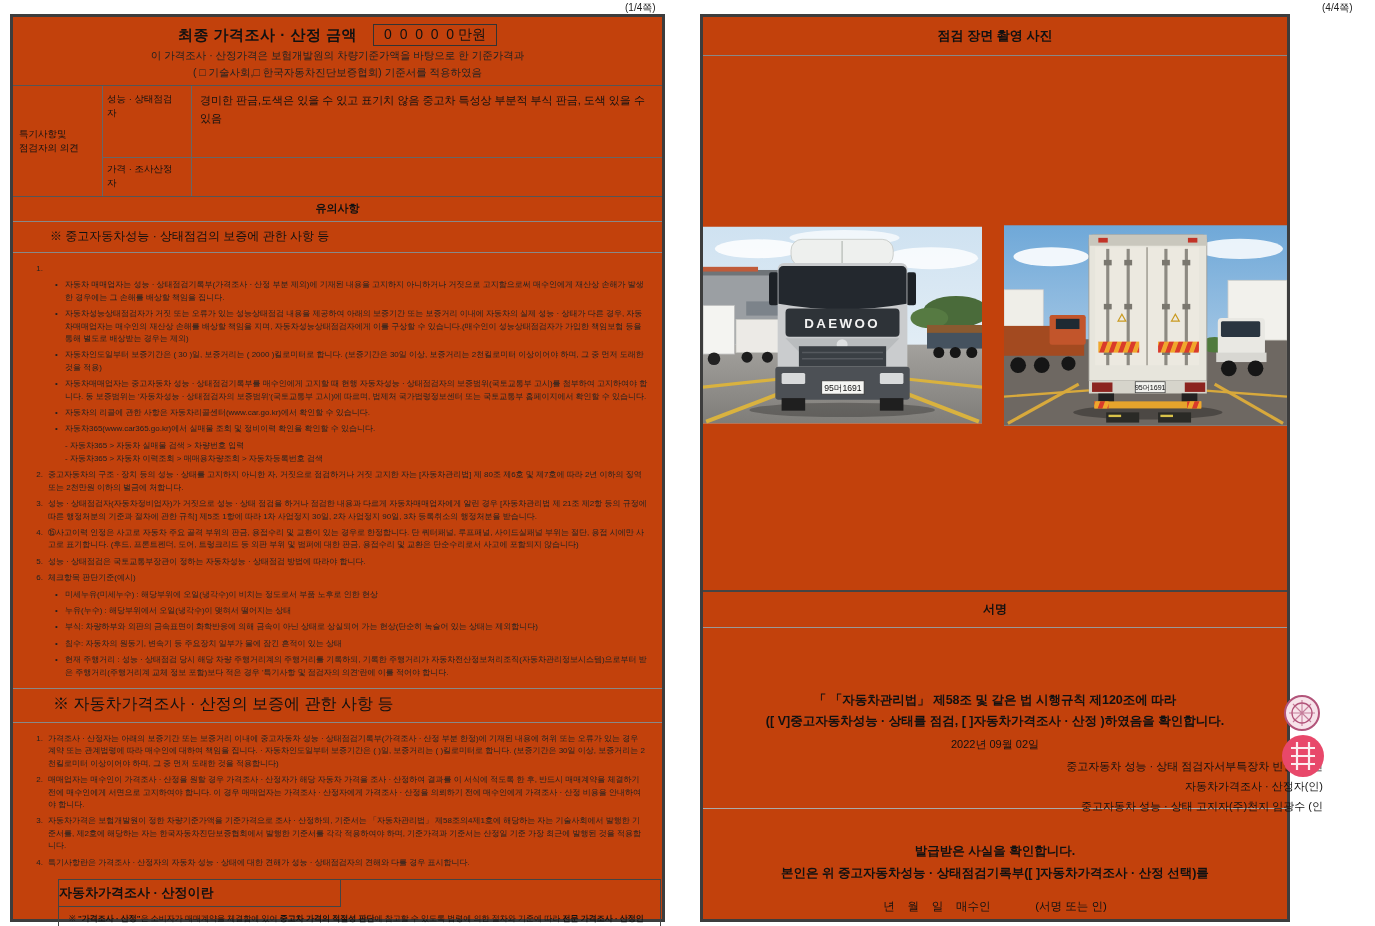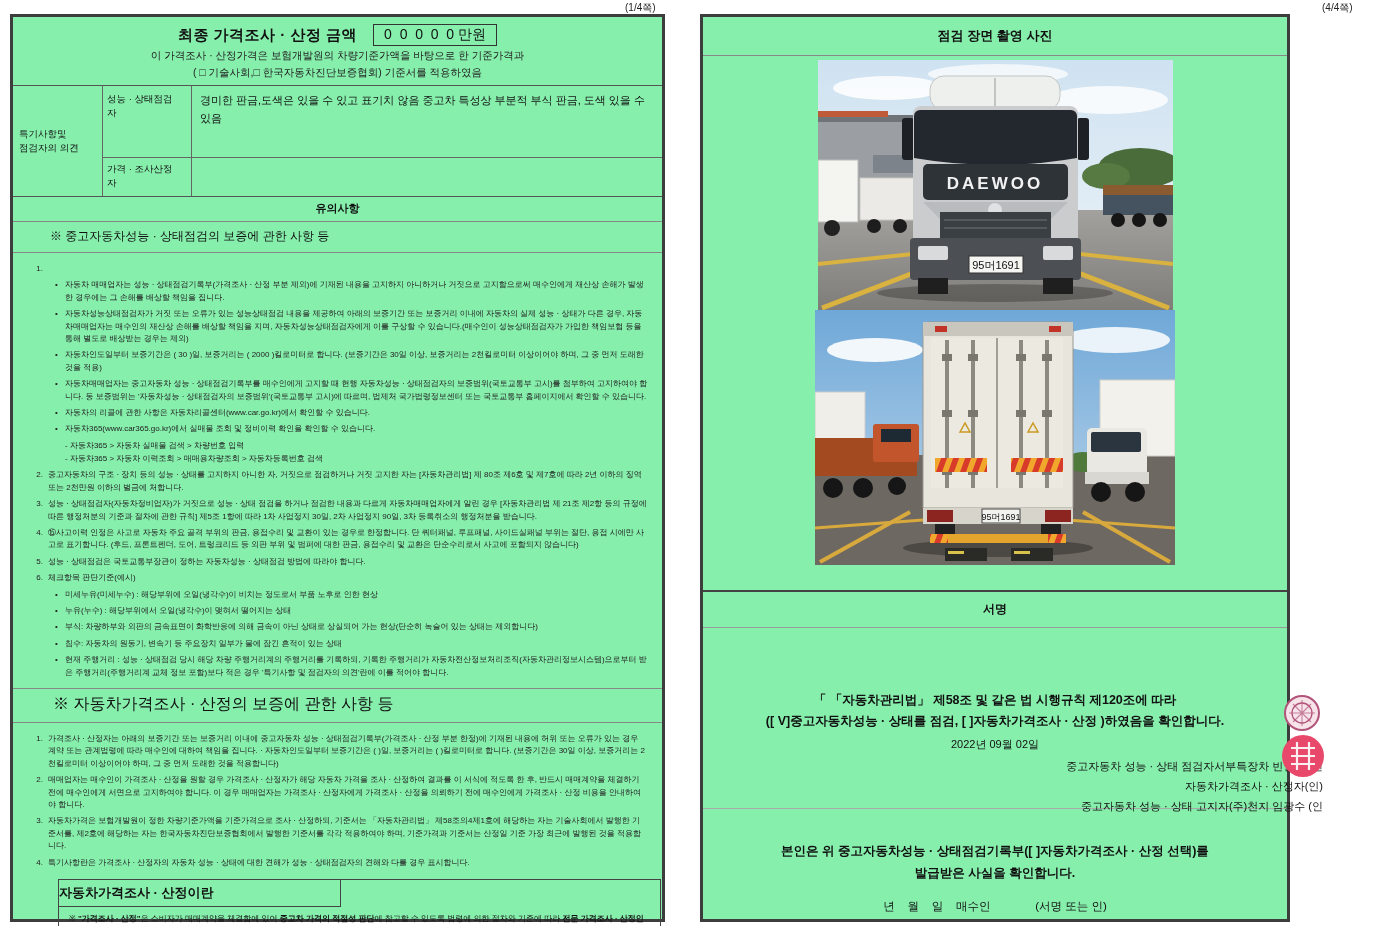--- a/index.html
+++ b/index.html
@@ -1,18 +1,18 @@
 <!DOCTYPE html>
 <html><head>
 <meta charset="utf-8">
 <style>
   * { margin:0; padding:0; box-sizing:border-box; }
   html,body { width:1375px; height:926px; background:#ffffff; font-family:"Liberation Sans",sans-serif; color:#111; overflow:hidden; }
   .page-label { position:absolute; top:1px; font-size:10px; color:#222; }
-  .page { position:absolute; top:14px; border:3px solid #3d3d3d; background:#86efac; }
+  .page { position:absolute; top:14px; border:3px solid #3d3d3d; background:#c2410c; }
   #pageL { left:10px;  width:655px; height:908px; }
   #pageR { left:700px; width:590px; height:908px; }
 
   
   .fp-head { height:69px; border-bottom:1px solid #555; padding-top:7px; text-align:center; }
   .fp-row1 { display:flex; justify-content:center; align-items:center; gap:16px; }
   .fp-title { font-size:15px; font-weight:bold; letter-spacing:.5px; }
   .fp-amount { border:1px solid #333; font-size:14px; padding:1px 10px; white-space:pre; }
   .fp-line { font-size:10.5px; margin-top:3px; color:#222; }
 
@@ -37,21 +37,21 @@
   .subline { padding-left:10px; margin:1px 0; }
   .sec2-body { padding:6px 14px 0 18px; font-size:8px; line-height:1.55; color:#222; height:148px; overflow:hidden; }
 
   .def-box { width:603px; margin:8px 0 0 45px; border:1px solid #444; }
   .def-title { width:282px; border-right:1px solid #444; border-bottom:1px solid #444; text-align:left; font-weight:bold; font-size:13px; padding:4px 0; }
   .def-body { padding:5px 10px 7px; font-size:8px; line-height:1.7; }
   .b { font-weight:bold; }
 
   
   .ph-head { text-align:center; font-weight:bold; font-size:13px; padding:10px 0 10px; border-bottom:1px solid #888; }
-  .photos { height:534px; display:flex; flex-direction:column; align-items:center; padding-top:4px; }
+  .photos { height:534px; display:flex; flex-direction:row; align-items:center; padding-top:4px; gap:22px; }
   .photo { display:block; }
 
   .sig-band { text-align:center; font-weight:bold; font-size:12px; padding:9px 0; border-bottom:1px solid #999; }
   .sig-block { position:relative; height:181px; border-bottom:1px solid #aaa; padding-top:62px; }
   .sig-stm { text-align:center; font-weight:bold; font-size:12.5px; line-height:1.7; }
   .sig-date { text-align:center; font-size:11px; margin-top:4px; }
   .sig-rows { width:540px; margin:4px 0 0 80px; }
   .sig-row { display:flex; justify-content:flex-end; font-size:11px; line-height:1.85; }
   .stamp { position:absolute; }
 
@@ -338,17 +338,17 @@
     <svg class="stamp" style="left:578px; top:106px;" width="44" height="44" viewBox="0 0 44 44">
       <circle cx="22" cy="22" r="21" fill="#e8486a"></circle>
       <g stroke="#fff" stroke-width="2.2" fill="none" opacity=".9">
         <path d="M10,14 h24 M10,22 h24 M10,30 h24"></path>
         <path d="M16,8 v28 M28,8 v28"></path>
       </g>
     </svg>
   </div>
 
   <div class="buyer">
+    <div class="buyer-l">발급받은 사실을 확인합니다.</div>
     <div class="buyer-l">본인은 위 중고자동차성능  ·  상태점검기록부([  ]자동차가격조사  ·  산정 선택)를</div>
-    <div class="buyer-l">발급받은 사실을 확인합니다.</div>
     <div class="buyer-sign">년    월    일    매수인              (서명 또는 인)</div>
   </div>
 </div>
 
 </body></html>

